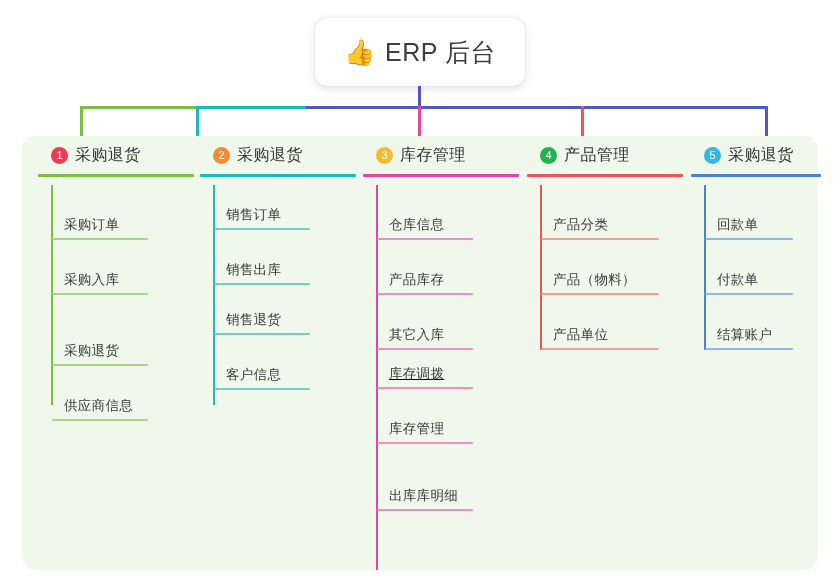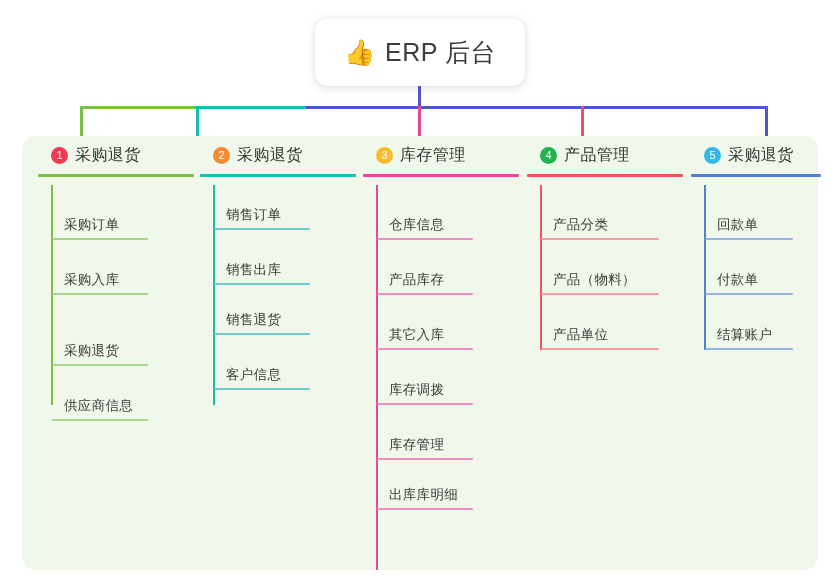--- a/index.html
+++ b/index.html
@@ -223,29 +223,29 @@
           <div class="leaf-rule" style="background: rgb(239, 142, 192); width: 96px;"></div>
         </div>
         <div class="leaf" style="height: 55px;">
           <span class="leaf-label">产品库存</span>
           <div class="leaf-rule" style="background: rgb(239, 142, 192); width: 96px;"></div>
         </div>
         <div class="leaf" style="height: 55px;">
           <span class="leaf-label">其它入库</span>
           <div class="leaf-rule" style="background: rgb(239, 142, 192); width: 96px;"></div>
         </div>
-        <div class="leaf" style="height: 55px;">
+        <div class="leaf" style="height: 39px; text-decoration: underline;">
           <span class="leaf-label">库存调拨</span>
           <div class="leaf-rule" style="background: rgb(239, 142, 192); width: 96px;"></div>
         </div>
         <div class="leaf" style="height: 55px;">
           <span class="leaf-label">库存管理</span>
           <div class="leaf-rule" style="background: rgb(239, 142, 192); width: 96px;"></div>
         </div>
-        <div class="leaf" style="height: 50px;">
+        <div class="leaf" style="height: 67px;">
           <span class="leaf-label">出库库明细</span>
           <div class="leaf-rule" style="background: rgb(239, 142, 192); width: 96px;"></div>
         </div>
       </div>
   </div>
 
   <div class="column" id="col-3" style="left:527px; width:156px;">
     <div class="col-head">
       <span class="badge" style="background: rgb(34, 179, 79);">4</span>
       <span class="col-title">产品管理</span>

